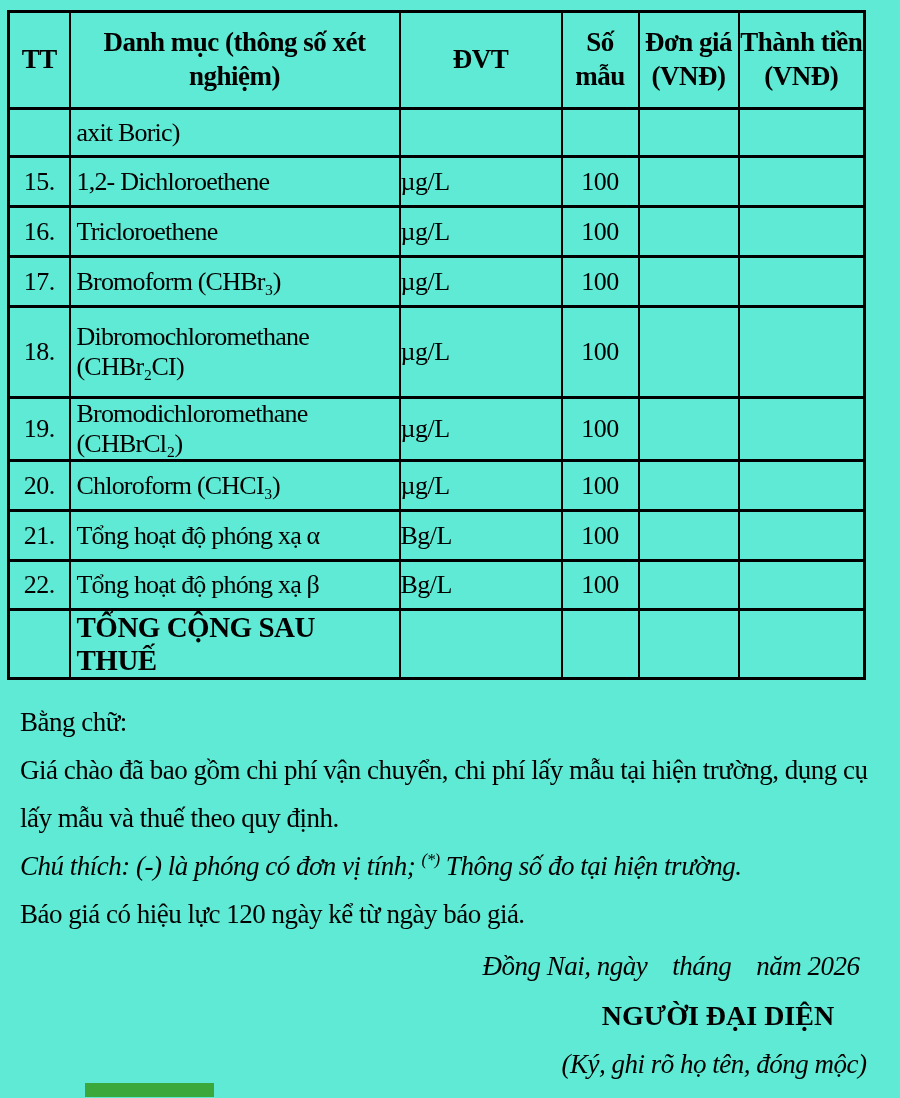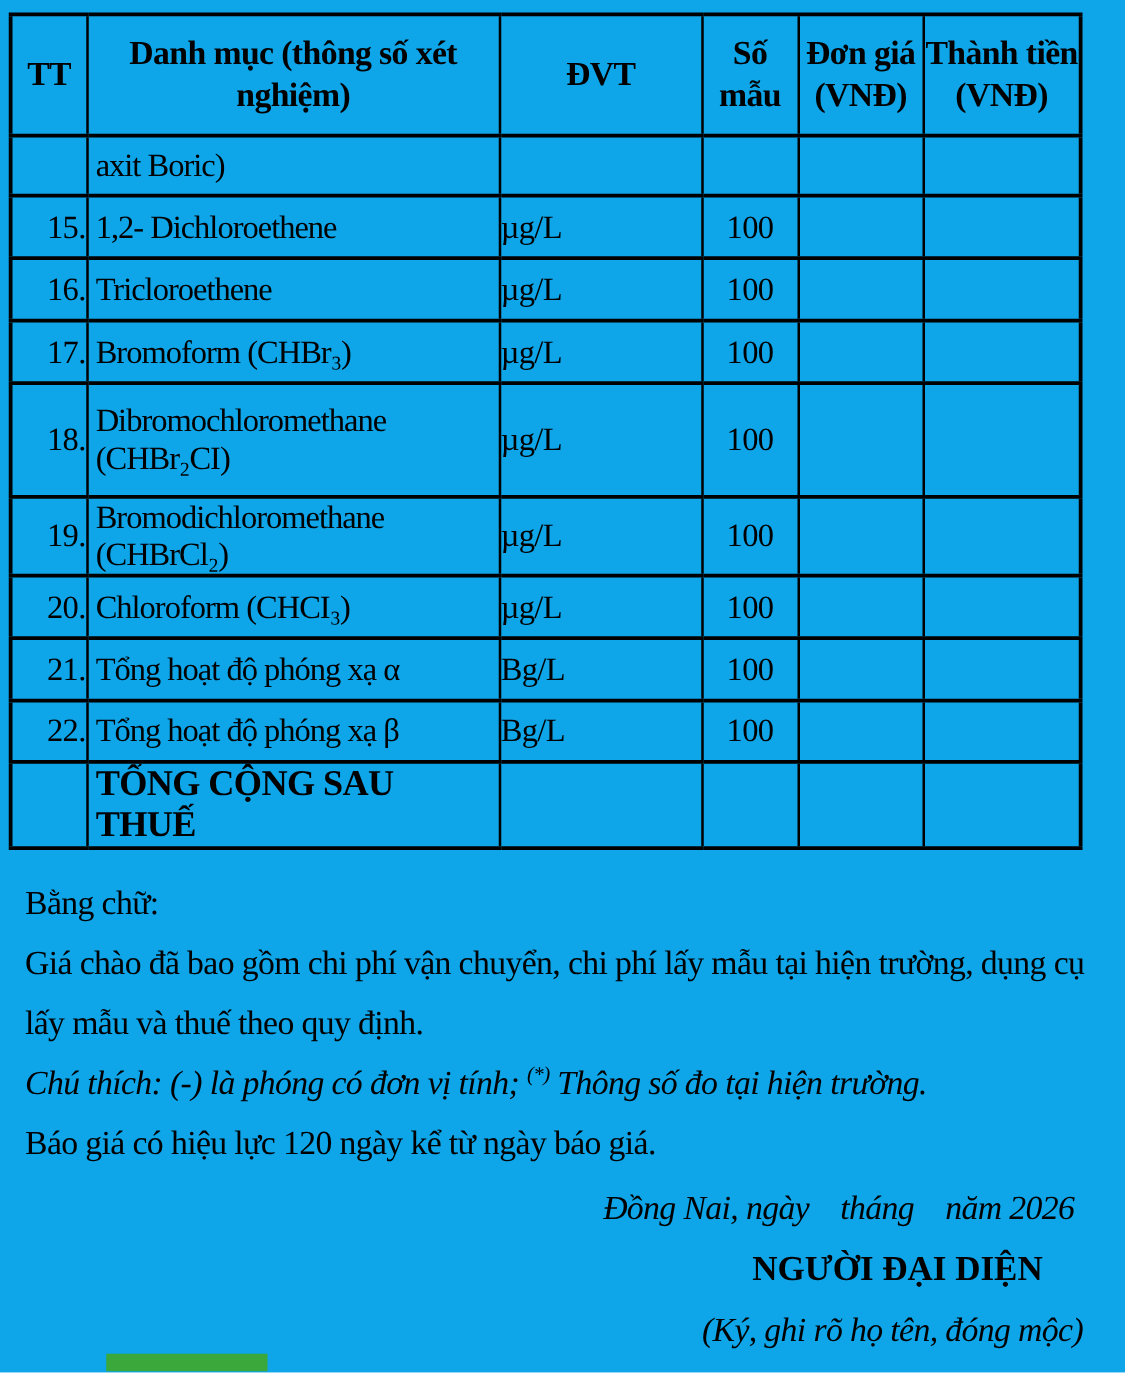--- a/index.html
+++ b/index.html
@@ -1,20 +1,20 @@
 <!DOCTYPE html>
 <html><head>
 <meta charset="utf-8">
 <style>
   * { box-sizing: border-box; }
   html,body { margin:0; padding:0; background:#ffffff; }
   .page {
     position: relative;
     width: 900px; height: 1098px;
-    background: #0ea5e9;
+    background: #5eead4;
     color: #000;
     font-family: "Liberation Serif", "DejaVu Serif", serif;
     letter-spacing: -0.5px;
     overflow: hidden;
   }
   table.price-table {
     position: absolute;
     left: 7px; top: 10px;
     width: 856px;
     border-collapse: collapse;
@@ -30,21 +30,21 @@
     padding: 0;
     white-space: pre-line;
     overflow: hidden;
   }
   .price-table th {
     font-weight: bold;
     text-align: center;
     line-height: 1.25;
     font-size: 27px;
   }
-  td.c-tt   { text-align: right; }
+  td.c-tt   { text-align: center; }
   td.c-name { text-align: left; padding-left: 6px; padding-right: 2px; letter-spacing: -0.8px; }
   td.c-dvt  { text-align: left; }
   td.c-qty  { text-align: center; }
   tr.total-row td.c-name {
     font-weight: bold;
     font-size: 29px;
     letter-spacing: -0.5px;
   }
   .notes {
     position: absolute;

